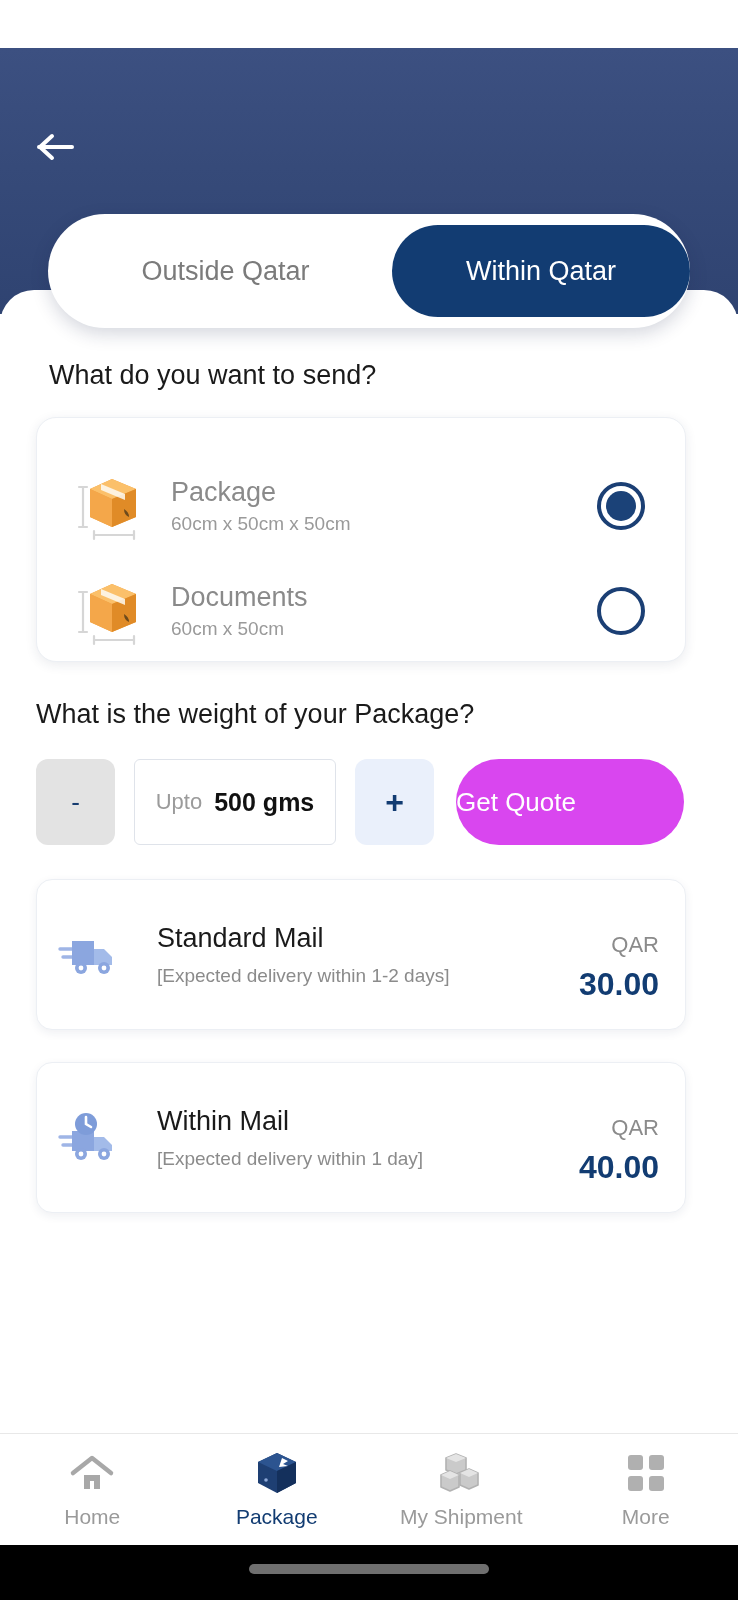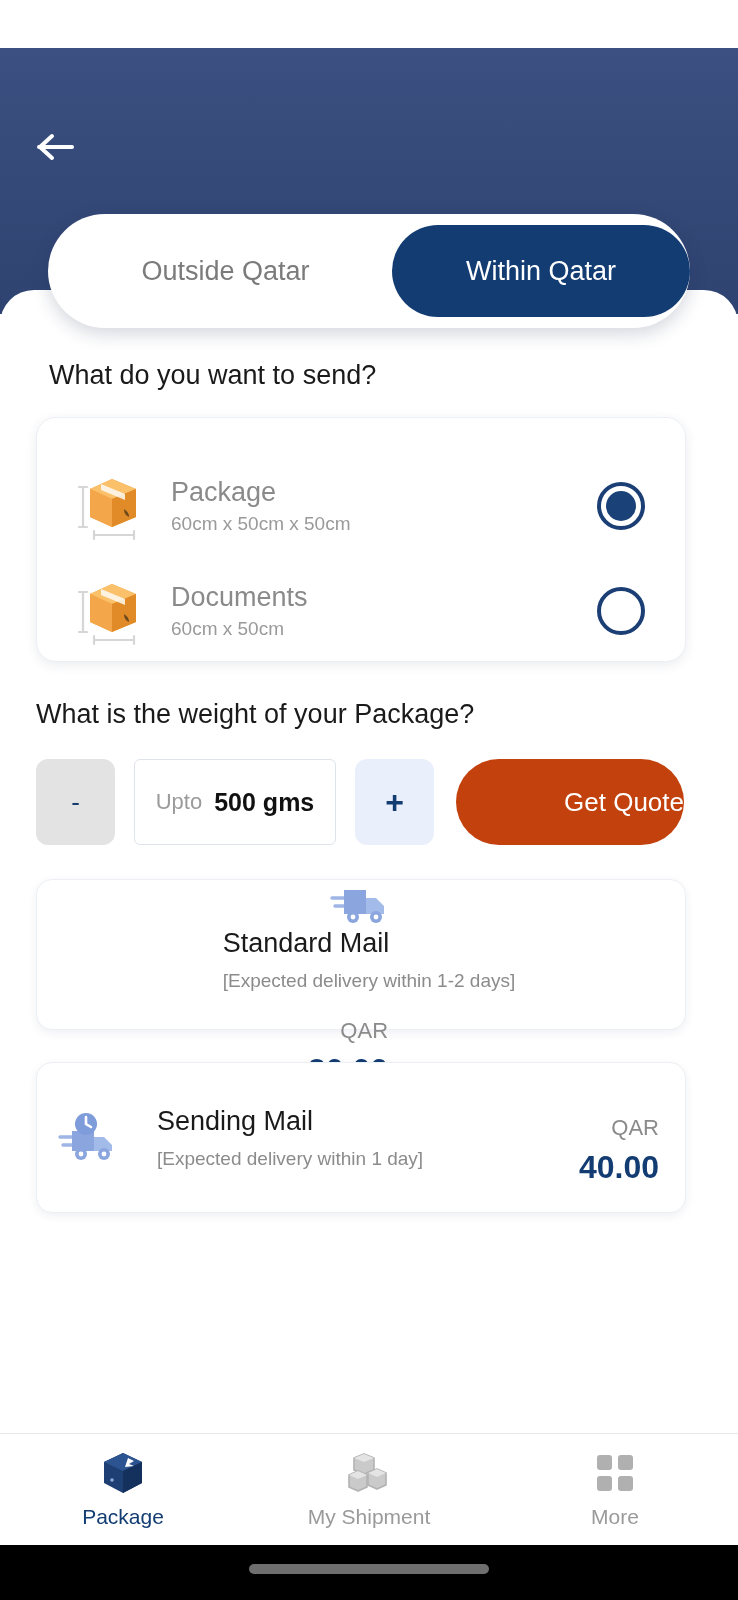--- a/index.html
+++ b/index.html
@@ -82,33 +82,33 @@
     display:flex; align-items:center; justify-content:center; gap:12px; cursor:text;
   }
   .w-upto { font-size:22px; color:#9b9b9b; }
   .w-val { font-size:25px; color:#111111; font-weight:700; }
   .btn-plus {
     width:79px; height:86px; margin-left:19px; background:#eaf0fb; border-radius:12px;
     display:flex; align-items:center; justify-content:center;
     font-size:32px; color:#123c72; font-weight:600; cursor:pointer;
   }
   .btn-quote {
-    width:228px; height:86px; margin-left:22px; background:#c2410c; border-radius:43px;
-    display:flex; align-items:center; justify-content:flex-end;
+    width:228px; height:86px; margin-left:22px; background:#d946ef; border-radius:43px;
+    display:flex; align-items:center; justify-content:flex-start;
     font-size:26px; color:#ffffff; cursor:pointer;
   }
 
   
   .mailcard {
     position:absolute; left:36px; width:650px; height:151px;
     background:#ffffff; border:1px solid #eceff4; border-radius:16px;
     box-shadow:0 3px 10px rgba(30,45,80,.07);
     display:flex; align-items:center;
   }
-  #mail0 { top:879px;flex-direction:column; }
+  #mail0 { top:879px; }
   #mail1 { top:1062px; }
   .mail-icon { width:104px; display:flex; align-items:center; justify-content:center; }
   .mail-text { flex:1; margin-left:16px; }
   .mail-name { font-size:27px; color:#1a1a1a; }
   .mail-eta { font-size:19px; color:#8b8b8b; margin-top:11px; }
   .mail-price { text-align:right; margin-right:26px; }
   .cur { font-size:22px; color:#8b8b8b;margin-top:26px; }
   .amt { font-size:32px; color:#123c72; font-weight:700; margin-top:8px; }
 
   
@@ -273,31 +273,41 @@
         <path d="M36 26 H46 L54 34 V40 H36 Z" fill="#a3bbe9"></path>
         <circle cx="23" cy="43" r="6" fill="#8ba6df"></circle>
         <circle cx="46" cy="43" r="6" fill="#8ba6df"></circle>
         <circle cx="23" cy="43" r="2.4" fill="#ffffff"></circle>
         <circle cx="46" cy="43" r="2.4" fill="#ffffff"></circle>
         <circle cx="28" cy="13" r="11" fill="#7e9cd9"></circle>
         <path d="M28 6 V13 L33 16" stroke="#ffffff" stroke-width="2.6" fill="none" stroke-linecap="round"></path>
       </svg>
     </span>
     <span class="mail-text">
-      <span class="mail-name" style="display:block">Sending Mail</span>
+      <span class="mail-name" style="display:block">Within Mail</span>
       <span class="mail-eta" style="display:block">[Expected delivery within 1 day]</span>
     </span>
     <span class="mail-price">
       <span class="cur" style="display:block">QAR</span>
       <span class="amt" style="display:block">40.00</span>
     </span>
   </div>
 
   <div class="bottomnav">
 
+    <div class="nav-item">
+      <span class="nav-glyph">
+        <svg width="46" height="40" viewBox="0 0 46 40">
+          <path d="M4 20 L23 5 L42 20" stroke="#a8a8a8" stroke-width="4.5" fill="none" stroke-linecap="round" stroke-linejoin="round"></path>
+          <path d="M15 22 H31 V36 H15 Z" fill="#a8a8a8"></path>
+          <path d="M21 28 H25 V36 H21 Z" fill="#ffffff"></path>
+        </svg>
+      </span>
+      <span class="nav-label">Home</span>
+    </div>
 
     <div class="nav-item active">
       <span class="nav-glyph">
         <svg width="44" height="46" viewBox="0 0 44 46">
           <path d="M22 3 L41 12 L41 33 L22 43 L3 33 L3 12 Z" fill="#1e3f73"></path>
           <path d="M22 3 L41 12 L22 21 L3 12 Z" fill="#2c5490"></path>
           <path d="M22 21 L41 12 L41 33 L22 43 Z" fill="#14305c"></path>
           <path d="M27 8 L33 11 L28 14 L33 16 L24 17 Z" fill="#ffffff"></path>
           <circle cx="11" cy="30" r="1.8" fill="#8fa9d8"></circle>
         </svg>

